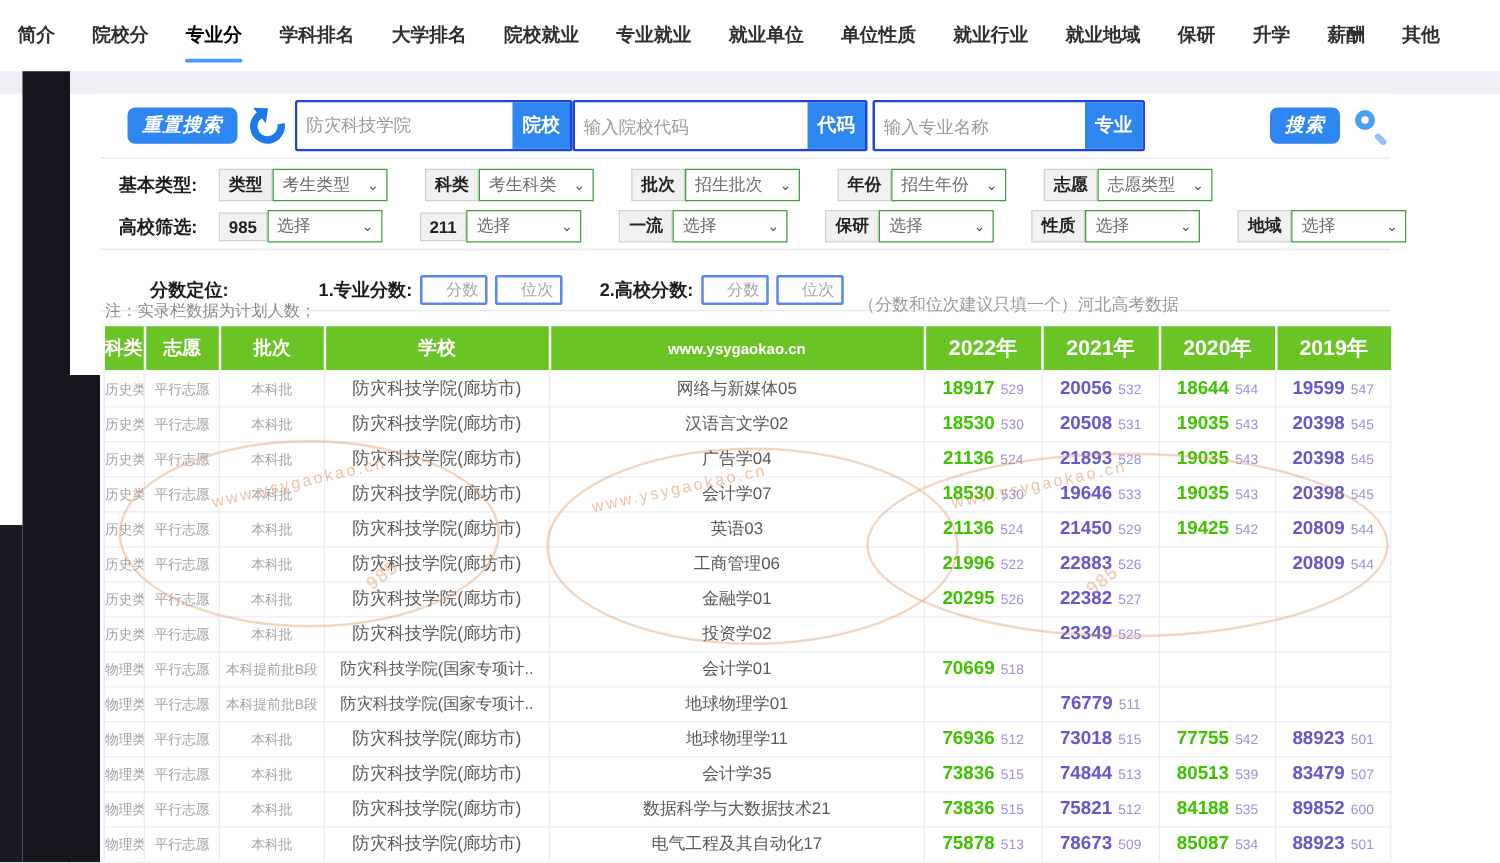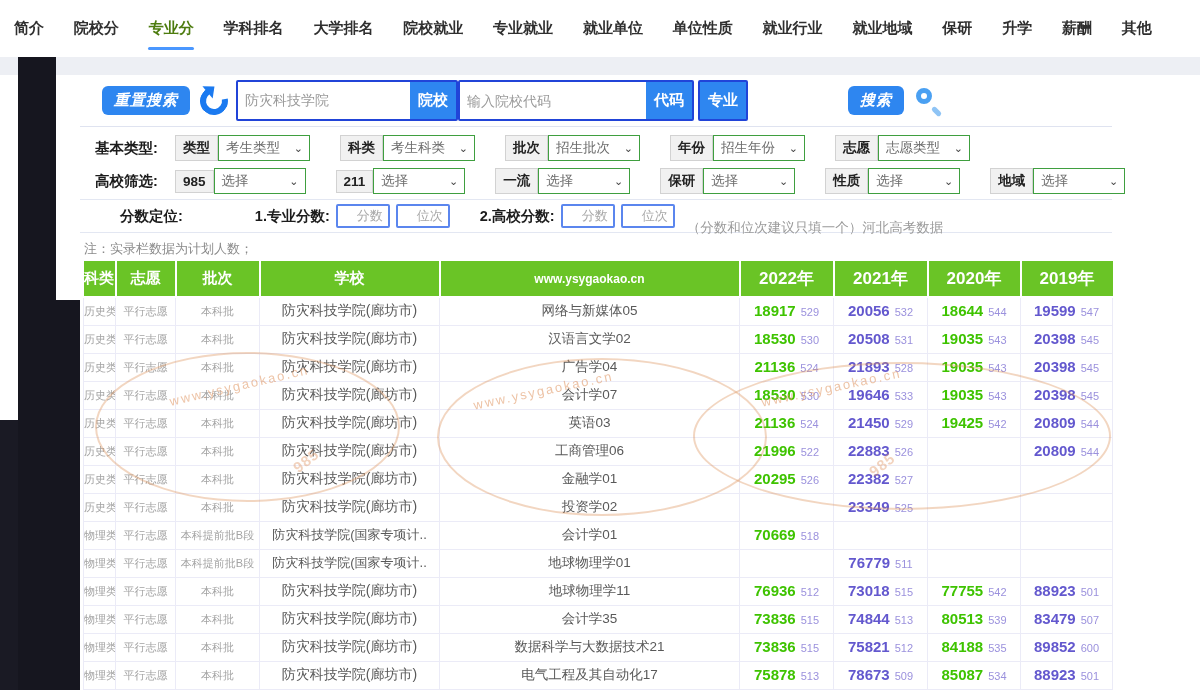--- a/index.html
+++ b/index.html
@@ -3,21 +3,21 @@
 <meta charset="utf-8">
 <style>
   * { margin:0; padding:0; box-sizing:border-box; }
   body { font-family:"Liberation Sans", sans-serif; background:#fff; }
   .page { position:relative; width:1200px; height:690px; overflow:hidden; background:#fff; }
 
   
   .nav { position:absolute; left:0; top:0; width:1200px; height:57px; background:#fff;
          display:flex; justify-content:space-between; align-items:center; padding:0 46px 0 12px; }
   .nav-item { position:relative; font-size:15px; font-weight:700; color:#2f2f2f; cursor:pointer; padding:14px 2px; }
-  .nav-item.active { color:#4d7c0f; }
+  .nav-item.active { color:#000000; }
   .nav-item.active .nv-underline { position:absolute; left:50%; transform:translateX(-50%); bottom:2px;
          width:46px; height:3px; background:#4a97ff; border-radius:2px; }
 
   .grayband { position:absolute; left:0; top:57px; width:1200px; height:18px; background:#edeff4; }
 
   
   .dark-a { position:absolute; left:18px; top:57px; width:38px; height:633px; background:#16161f; }
   .dark-b { position:absolute; left:55px; top:300px; width:25px; height:390px; background:#16161f; }
   .dark-c { position:absolute; left:0px;  top:420px; width:18px; height:270px; background:#1a1a24; }
 
@@ -55,21 +55,21 @@
   .flabel { margin-left:15px; width:80px; font-weight:700; font-size:14.5px; color:#1c1c1c; }
   .fgroup { display:flex; align-items:center; margin-right:30px; }
   .chip { background:#f1f1f1; border:1px solid #d2d2d2; padding:3px 7px; font-weight:700; font-size:13.5px;
           color:#222; white-space:nowrap; }
   .fselect { width:92px; height:26px; border:1px solid #3f9f3f; background:#fff; display:flex;
              align-items:center; justify-content:space-between; padding:0 6px 0 7px; font-size:13.5px;
              color:#6c6c6c; cursor:pointer; white-space:nowrap; }
   .fselect .caret { font-size:11px; color:#444; }
 
   
-  .sec-score { position:absolute; left:80px; top:200px; width:1032px; height:33px; background:#fff;
+  .sec-score { position:absolute; left:80px; top:216px; width:1032px; height:33px; background:#fff;
                border-bottom:1px solid #e3e7f2; display:flex; align-items:center; }
   .score-title { margin-left:40px; font-weight:700; font-size:14.5px; color:#1c1c1c; }
   .score-sub1 { margin-left:72px; font-weight:700; font-size:14.5px; color:#1c1c1c; }
   .score-sub2 { margin-left:30px; font-weight:700; font-size:14.5px; color:#1c1c1c; }
   .score-input { width:54px; height:24px; border:2px solid #5b86ee; border-radius:2px; margin-left:6px;
                  padding:0 5px; font-size:13px; color:#a21caf; outline:none; font-family:Liberation Serif, serif;text-align:right; }
   .score-input::placeholder { color:#a8a8a8; }
   .score-hint { margin-left:12px; font-size:13.5px; color:#9a9a9a;margin-top:24px; }
 
   .note { position:absolute; left:84px; top:240px; font-size:13px; color:#8a8a8a; }
@@ -135,20 +135,21 @@
     </div>
     <div class="igroup g1">
       <input type="text" value="防灾科技学院" style="">
       <span class="ilabel">院校</span>
     </div>
     <div class="igroup g2">
       <input type="text" placeholder="输入院校代码" style="">
       <span class="ilabel">代码</span>
     </div>
     <div class="igroup g3">
+      <input type="text" placeholder="输入专业名称" style="">
       <span class="ilabel">专业</span>
     </div>
     <button class="btn-blue btn-search">搜索</button>
     <div class="mag">
       <div class="lens"></div>
       <div class="handle"></div>
     </div>
   </div>
 
   <div class="sec-filter">

